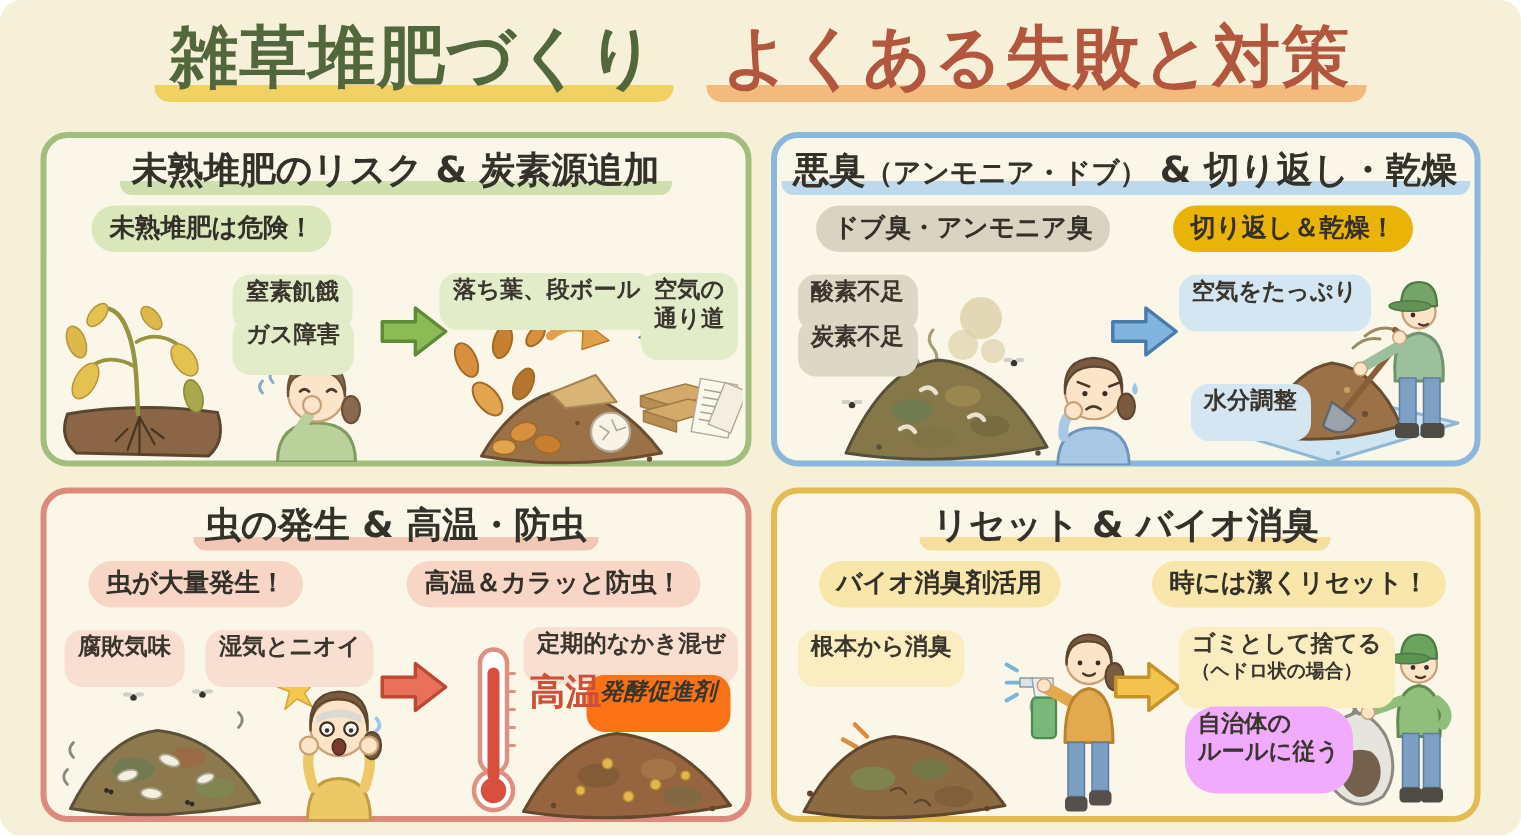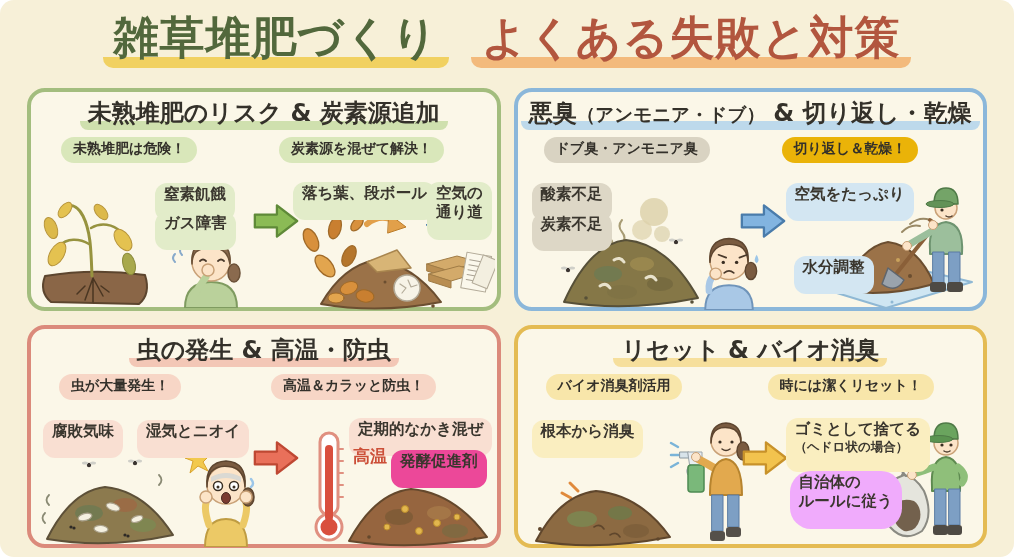--- a/index.html
+++ b/index.html
@@ -21,27 +21,27 @@
   .grid{position:absolute;top:88px;left:27px;width:960px;
     display:grid;grid-template-columns:1fr 1fr;grid-template-rows:223px 223px;
     column-gap:13px;row-gap:14px;}
   .panel{position:relative;background:#fbf7e8;border:4px solid var(--bc);
     border-radius:18px;box-sizing:border-box;}
   .panel-title{position:absolute;top:5px;left:0;width:100%;text-align:center;
     font-size:24px;font-weight:700;color:#34312a;white-space:nowrap;z-index:3;}
   .panel-title .hl{padding:0 8px 3px;border-radius:8px;
     background-image:linear-gradient(to top,var(--hl) 0 30%,transparent 30%);}
   .tsm{font-size:18.5px;}
-  .pill{position:absolute;font-size:14px;font-weight:700;color:#33302a;
+  .pill{position:absolute;font-size:17px;font-weight:700;color:#33302a;
     padding:3px 12px 5px;border-radius:17px;white-space:nowrap;z-index:2;}
   .lbl{position:absolute;font-size:15.5px;font-weight:700;color:#3a362e;
     padding:2px 9px 17px;border-radius:12px;white-space:pre-line;
     line-height:1.25;z-index:2;}
   .lblsub{display:block;font-size:12.5px;}
-  .temp{position:absolute;font-size:17px;font-weight:700;color:#cc4f38;z-index:2;text-align:right;}
+  .temp{position:absolute;font-size:24px;font-weight:700;color:#cc4f38;z-index:2;text-align:right;}
   .ill{position:absolute;z-index:1;}
   .p1{--bc:#a3bd7e;--hl:#cfe0ae;}
   .p2{--bc:#8bb7da;--hl:#bdd9eb;}
   .p3{--bc:#db8a7b;--hl:#f3c7b6;}
   .p4{--bc:#e4bb53;--hl:#f6df9c;}
 </style>
 </head>
 <body>
 
 <div class="page">
@@ -51,21 +51,20 @@
     <span class="tpart t2">よくある失敗と対策</span>
   </div>
 
   <div class="grid">
 
     <div class="panel p1">
       <div class="panel-title">
         <span class="hl">未熟堆肥のリスク &amp; 炭素源追加</span>
       </div>
       <div class="pill" style="left:30px;top:45px;background:#d9e7ba;">未熟堆肥は危険！</div>
-      <div class="pill" style="left:248px;top:45px;background:#d9e7ba;">炭素源を混ぜて解決！</div>
       <div class="lbl" style="left:124px;top:91px;background:#e2ecc9;">窒素飢餓</div>
       <div class="lbl" style="left:124px;top:120px;background:#e2ecc9;">ガス障害</div>
       <div class="lbl" style="left:262px;top:90px;background:#e2ecc9;">落ち葉、段ボール</div>
       <div class="lbl" style="left:396px;top:90px;background:#e2ecc9;">空気の
 通り道</div>
 
       <svg class="ill" style="left:4px;top:86px;" width="122" height="128" viewBox="0 0 122 128">
         <path d="M10,98 Q4,114 16,124 L104,126 Q116,116 110,97 Q58,90 10,98 Z" fill="#8a6647" stroke="#5c452e" stroke-width="2"></path>
         <path d="M58,100 L50,122 M58,100 L68,118 M58,100 L58,124 M50,108 L42,116 M66,108 L74,114" stroke="#4a3622" stroke-width="1.5" fill="none"></path>
         <path d="M57,98 C56,74 56,54 48,38 C44,30 38,26 32,28" fill="none" stroke="#97933f" stroke-width="3"></path>
@@ -141,21 +140,21 @@
         </g>
       </svg>
     </div>
 
     <div class="panel p2">
       <div class="panel-title">
         <span class="hl"><span>悪臭</span><span class="tsm">（アンモニア・ドブ）</span><span> &amp; 切り返し・乾燥</span></span>
       </div>
       <div class="pill" style="left:26px;top:45px;background:#d9d3c2;">ドブ臭・アンモニア臭</div>
       <div class="pill" style="left:264px;top:45px;background:#eab308;">切り返し＆乾燥！</div>
-      <div class="lbl" style="left:14px;top:91px;background:#ddd7c6;">酸素不足</div>
+      <div class="lbl" style="left:14px;top:91px;background:#ddd7c6;font-family:Liberation Serif, serif;">酸素不足</div>
       <div class="lbl" style="left:14px;top:121px;background:#ddd7c6;">炭素不足</div>
       <div class="lbl" style="left:268px;top:91px;background:#d3e6f2;">空気をたっぷり</div>
       <div class="lbl" style="left:276px;top:121px;background:#d3e6f2;margin-top:43px;">水分調整</div>
 
       <svg class="ill" style="left:38px;top:98px;" width="152" height="120" viewBox="0 0 152 120">
         <circle cx="98" cy="22" r="14" fill="#ddd2ab" opacity="0.85"></circle>
         <circle cx="86" cy="40" r="10" fill="#ddd2ab" opacity="0.7"></circle>
         <circle cx="106" cy="44" r="8" fill="#d5c9a0" opacity="0.6"></circle>
         <path d="M54,36 q-5,6 0,12 q5,6 0,12 M66,30 q-5,6 0,12 q5,6 0,12" stroke="#a89c74" stroke-width="2" fill="none"></path>
         <g fill="#3a3430">
@@ -229,21 +228,21 @@
 
     <div class="panel p3">
       <div class="panel-title">
         <span class="hl">虫の発生 &amp; 高温・防虫</span>
       </div>
       <div class="pill" style="left:28px;top:45px;background:#f7d6c6;">虫が大量発生！</div>
       <div class="pill" style="left:240px;top:45px;background:#f7d6c6;">高温＆カラッと防虫！</div>
       <div class="lbl" style="left:12px;top:91px;background:#f9dfd2;">腐敗気味</div>
       <div class="lbl" style="left:106px;top:91px;background:#f9dfd2;">湿気とニオイ</div>
       <div class="lbl" style="left:318px;top:89px;background:#f9dfd2;">定期的なかき混ぜ</div>
-      <div class="lbl" style="left:360px;top:121px;background:#ec4899;">発酵促進剤</div>
+      <div class="lbl" style="left:360px;top:121px;background:#f97316;font-style:italic;">発酵促進剤</div>
       <div class="temp" style="left:322px;top:116px;">高温</div>
 
       <svg class="ill" style="left:10px;top:126px;" width="142" height="92" viewBox="0 0 142 92">
         <g fill="#3a3430">
           <circle cx="48" cy="10" r="2.2"></circle>
             <ellipse cx="44" cy="8" rx="3" ry="1.5" fill="#cfcfc8"></ellipse>
             <ellipse cx="52" cy="8" rx="3" ry="1.5" fill="#cfcfc8"></ellipse>
           <circle cx="94" cy="8" r="2.2"></circle>
             <ellipse cx="90" cy="6" rx="3" ry="1.5" fill="#cfcfc8"></ellipse>
             <ellipse cx="98" cy="6" rx="3" ry="1.5" fill="#cfcfc8"></ellipse>

